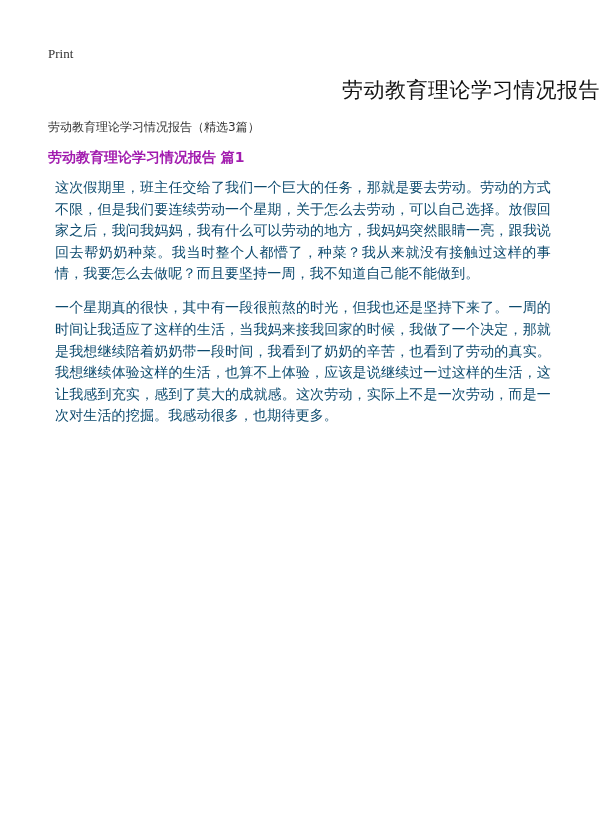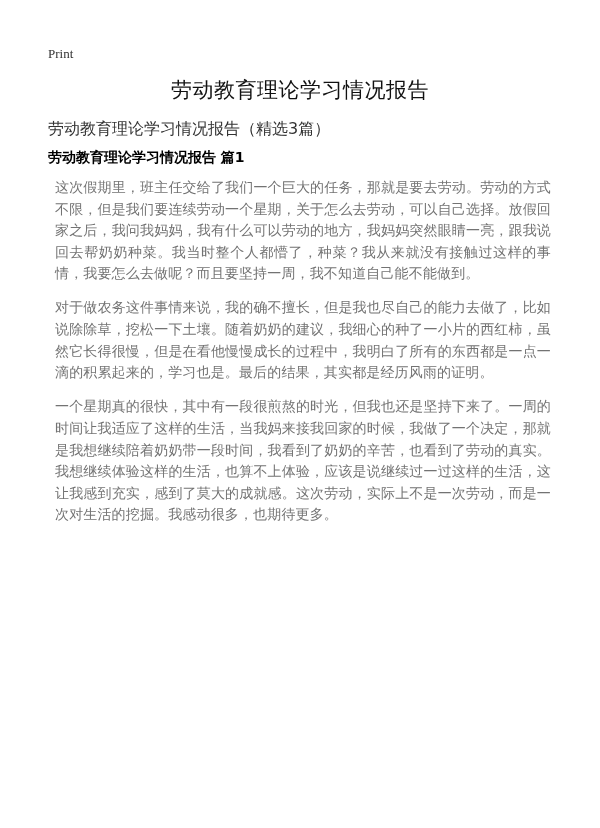--- a/index.html
+++ b/index.html
@@ -1,30 +1,29 @@
 <!DOCTYPE html>
 <html><head>
 <meta charset="utf-8">
 <style>
   html, body { margin: 0; padding: 0; background: #ffffff; }
   body { width: 600px; height: 828px; overflow: hidden; position: relative; color: #222; }
   .page { position: absolute; left: 0; top: 0; width: 600px; height: 828px; padding-left: 24px; }
   .print-label { position: absolute; left: 48px; top: 46px; font-family: "Liberation Serif", "DejaVu Serif", serif; font-size: 13px; color: #333; }
-  .doc-title { position: absolute; left: 0; width: 600px; top: 76px; text-align: center; font-family: "DejaVu Sans", sans-serif; font-size: 21px; color: #111; letter-spacing: 0.5px; }
-  .doc-subtitle { position: absolute; left: 48px; top: 119px; font-family: "DejaVu Sans", sans-serif; font-size: 16px; color: #333; }
-  .section-heading { position: absolute; left: 48px; top: 149px; font-family: "DejaVu Sans", sans-serif; font-size: 14px; font-weight: bold; color: #000000; }
+  .doc-title { position: absolute; left: 0; width: 600px; top: 76px; text-align: right; font-family: "DejaVu Sans", sans-serif; font-size: 21px; color: #111; letter-spacing: 0.5px; }
+  .doc-subtitle { position: absolute; left: 48px; top: 119px; font-family: "DejaVu Sans", sans-serif; font-size: 12px; color: #333; }
+  .section-heading { position: absolute; left: 48px; top: 149px; font-family: "DejaVu Sans", sans-serif; font-size: 14px; font-weight: bold; color: #a21caf; }
   .body { position: absolute; left: 55px; top: 177px; width: 496px; }
-  .para { font-family: "DejaVu Sans", sans-serif; font-size: 14px; line-height: 21.6px; color: #737373; margin: 0 0 12.5px 0; text-align: justify; letter-spacing: 0.15px; }
+  .para { font-family: "DejaVu Sans", sans-serif; font-size: 14px; line-height: 21.6px; color: #0c4a6e; margin: 0 0 12.5px 0; text-align: justify; letter-spacing: 0.15px; }
 </style>
 </head>
 <body>
 
 <div class="page">
   <div class="print-label">Print</div>
   <div class="doc-title">劳动教育理论学习情况报告</div>
   <div class="doc-subtitle">劳动教育理论学习情况报告（精选3篇）</div>
   <div class="section-heading">劳动教育理论学习情况报告 篇1</div>
   <div class="body">
     <p class="para">这次假期里，班主任交给了我们一个巨大的任务，那就是要去劳动。劳动的方式不限，但是我们要连续劳动一个星期，关于怎么去劳动，可以自己选择。放假回家之后，我问我妈妈，我有什么可以劳动的地方，我妈妈突然眼睛一亮，跟我说回去帮奶奶种菜。我当时整个人都懵了，种菜？我从来就没有接触过这样的事情，我要怎么去做呢？而且要坚持一周，我不知道自己能不能做到。</p>
-    <p class="para">对于做农务这件事情来说，我的确不擅长，但是我也尽自己的能力去做了，比如说除除草，挖松一下土壤。随着奶奶的建议，我细心的种了一小片的西红柿，虽然它长得很慢，但是在看他慢慢成长的过程中，我明白了所有的东西都是一点一滴的积累起来的，学习也是。最后的结果，其实都是经历风雨的证明。</p>
     <p class="para">一个星期真的很快，其中有一段很煎熬的时光，但我也还是坚持下来了。一周的时间让我适应了这样的生活，当我妈来接我回家的时候，我做了一个决定，那就是我想继续陪着奶奶带一段时间，我看到了奶奶的辛苦，也看到了劳动的真实。我想继续体验这样的生活，也算不上体验，应该是说继续过一过这样的生活，这让我感到充实，感到了莫大的成就感。这次劳动，实际上不是一次劳动，而是一次对生活的挖掘。我感动很多，也期待更多。</p>
   </div>
 </div>
 
 </body></html>

